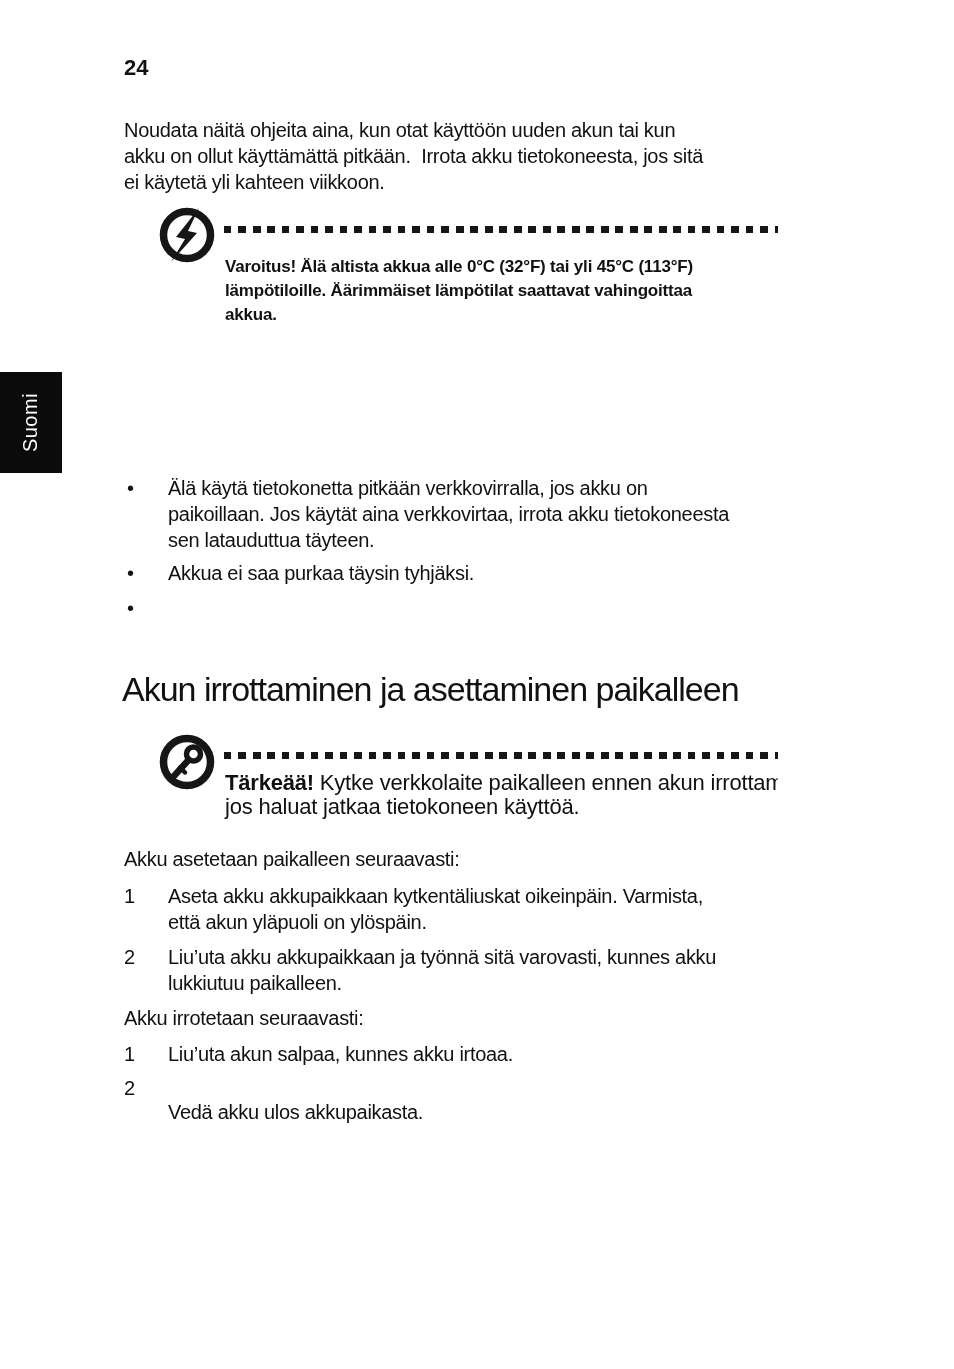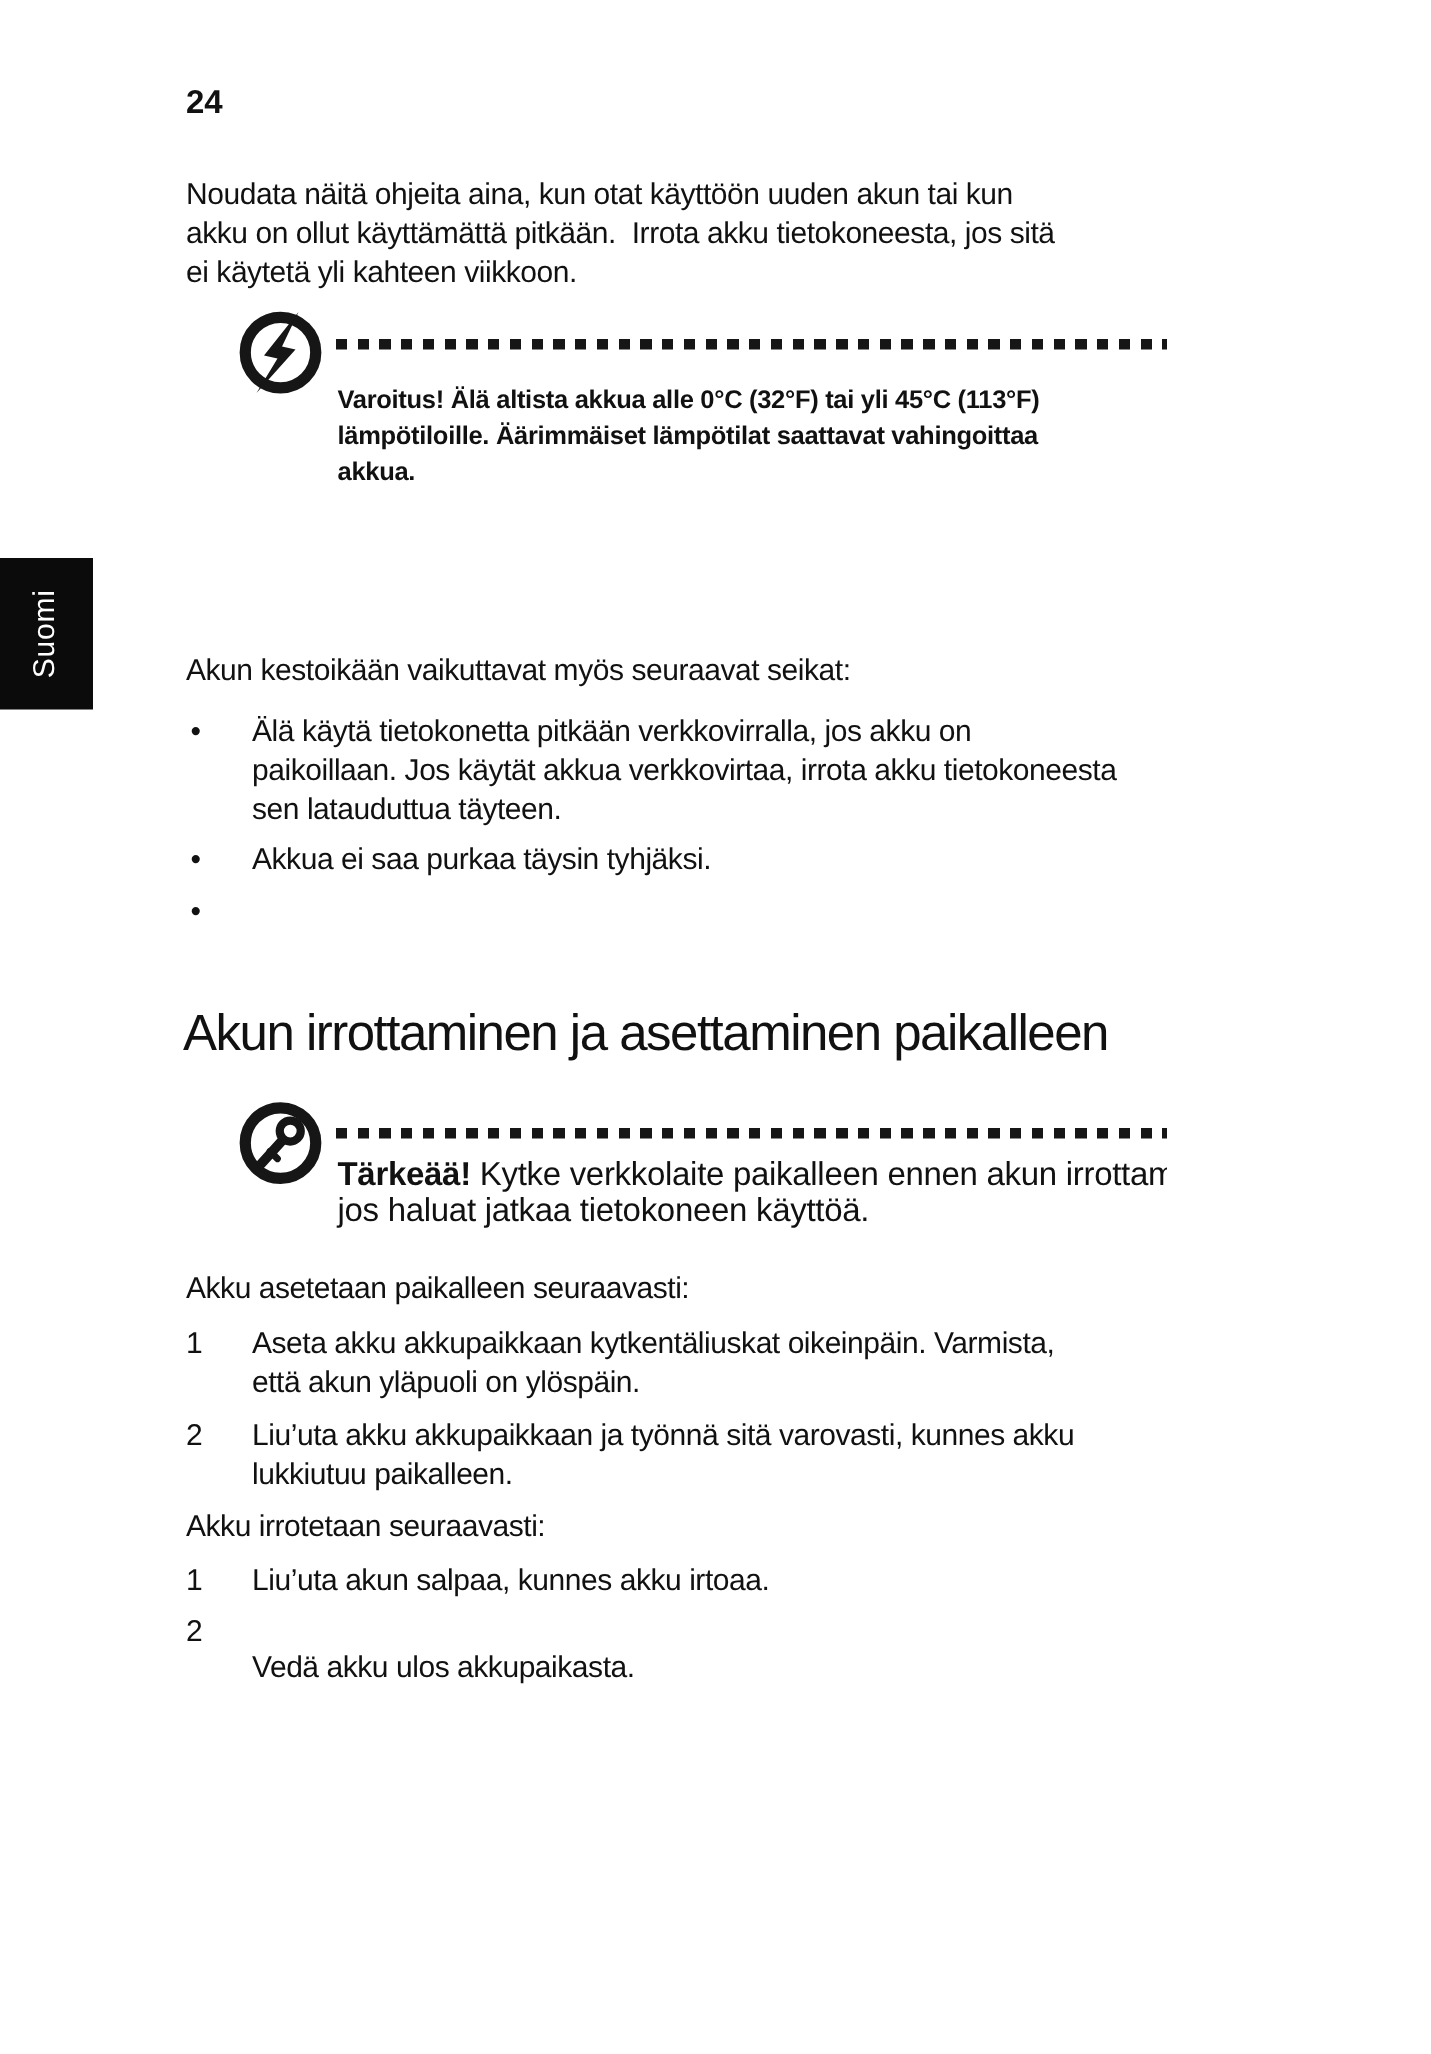--- a/index.html
+++ b/index.html
@@ -89,25 +89,24 @@
       <circle cx="29" cy="29" r="23.5" fill="none" stroke="#161616" stroke-width="7.5"></circle>
       <polygon points="41,2 18,31 27,33 13,56 39,27 30,25" fill="#161616"></polygon>
     </svg>
   </div>
   <div class="abs dashed-rule" style="left:224px; top:226px; width:588px;"></div>
   <div class="abs note-text" style="left:225px; top:255px;">Varoitus! Älä altista akkua alle 0°C (32°F) tai yli 45°C (113°F)
 lämpötiloille. Äärimmäiset lämpötilat saattavat vahingoittaa
 akkua.</div>
 
 
-  <div class="abs body-text" style="left:124px; top:434px;">Akun kestoikään vaikuttavat myös seuraavat seikat:</div>
 
   <div class="abs marker" style="left:127px; top:475px;">•</div>
   <div class="abs body-text" style="left:168px; top:475px;">Älä käytä tietokonetta pitkään verkkovirralla, jos akku on
-paikoillaan. Jos käytät akkua verkkovirtaa, irrota akku tietokoneesta
+paikoillaan. Jos käytät aina verkkovirtaa, irrota akku tietokoneesta
 sen latauduttua täyteen.</div>
 
   <div class="abs marker" style="left:127px; top:560px;">•</div>
   <div class="abs body-text" style="left:168px; top:560px;">Akkua ei saa purkaa täysin tyhjäksi.</div>
 
   <div class="abs marker" style="left:127px; top:595px;">•</div>
 
   <div class="abs section-heading" style="left:122px; top:670px;">Akun irrottaminen ja asettaminen paikalleen</div>
 
   <div class="abs" style="left:158px; top:733px; width:58px; height:58px;">

